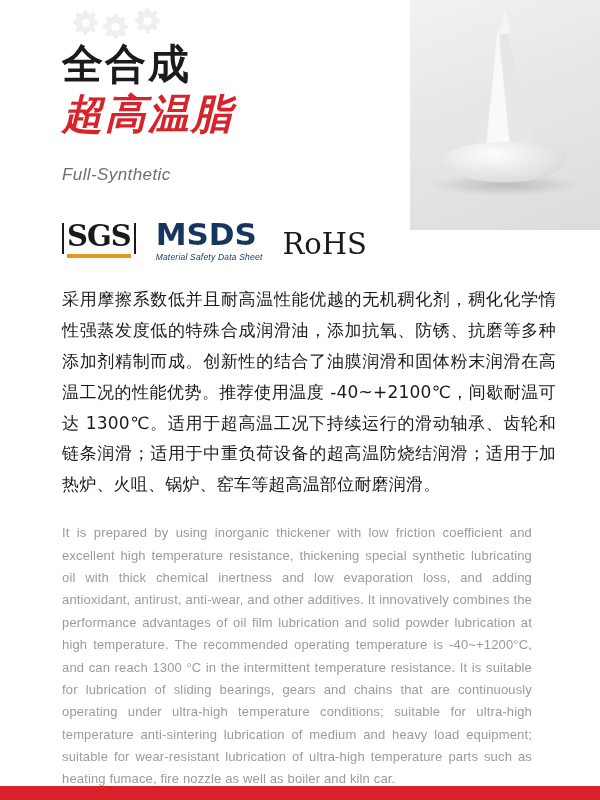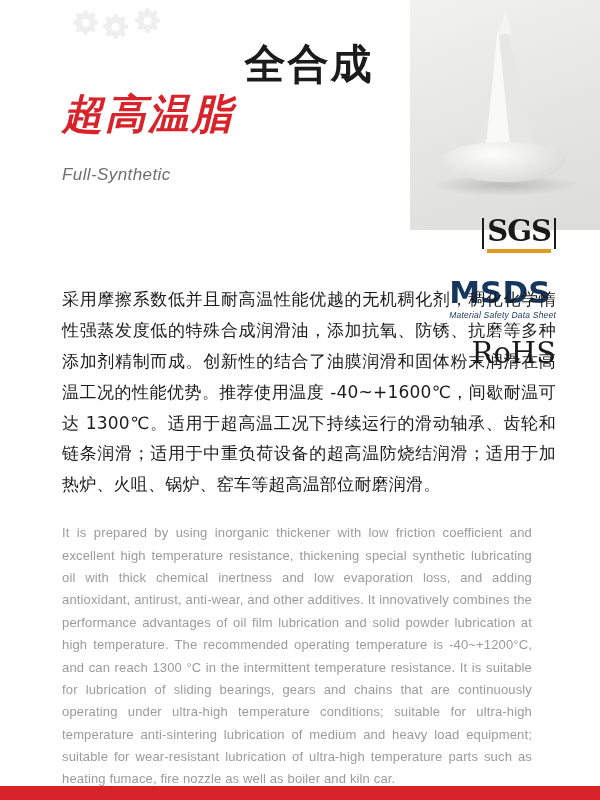--- a/index.html
+++ b/index.html
@@ -100,21 +100,20 @@
   }
 
   .title-cn {
     margin-top: 42px;
     font-size: 41px;
     font-weight: bold;
     color: #1b1b1b;
     letter-spacing: 2px;
     line-height: 1.12;
     font-family: "DejaVu Sans", "Liberation Sans", sans-serif;
-    text-align: center;
   }
   .title-cn-red {
     font-size: 41px;
     font-weight: bold;
     color: #d8232a;
     letter-spacing: 2px;
     line-height: 1.18;
     margin-top: 2px;
     font-family: "DejaVu Sans", "Liberation Sans", sans-serif;
     font-style: italic;
@@ -129,21 +128,20 @@
     letter-spacing: 0.4px;
   }
 
   
   .certs {
     margin-top: 28px;
     display: flex;
     align-items: flex-end;
     gap: 20px;
     height: 46px;
-    flex-direction: column;
   }
   .sgs {
     display: inline-block;
     position: relative;
     padding: 1px 5px 4px 5px;
   }
   .sgs-text {
     font-family: "DejaVu Serif", "Liberation Serif", serif;
     font-weight: bold;
     font-size: 29px;
@@ -265,19 +263,19 @@
     </div>
 
     <div class="msds">
       <div class="msds-main">MSDS</div>
       <div class="msds-sub">Material Safety Data Sheet</div>
     </div>
 
     <div class="rohs">RoHS</div>
   </div>
 
-  <div class="body-cn">采用摩擦系数低并且耐高温性能优越的无机稠化剂，稠化化学惰性强蒸发度低的特殊合成润滑油，添加抗氧、防锈、抗磨等多种添加剂精制而成。创新性的结合了油膜润滑和固体粉末润滑在高温工况的性能优势。推荐使用温度 -40~+1600℃，间歇耐温可达 1300℃。适用于超高温工况下持续运行的滑动轴承、齿轮和链条润滑；适用于中重负荷设备的超高温防烧结润滑；适用于加热炉、火咀、锅炉、窑车等超高温部位耐磨润滑。</div>
+  <div class="body-cn">采用摩擦系数低并且耐高温性能优越的无机稠化剂，稠化化学惰性强蒸发度低的特殊合成润滑油，添加抗氧、防锈、抗磨等多种添加剂精制而成。创新性的结合了油膜润滑和固体粉末润滑在高温工况的性能优势。推荐使用温度 -40~+2100℃，间歇耐温可达 1300℃。适用于超高温工况下持续运行的滑动轴承、齿轮和链条润滑；适用于中重负荷设备的超高温防烧结润滑；适用于加热炉、火咀、锅炉、窑车等超高温部位耐磨润滑。</div>
 
   <div class="body-en">It is prepared by using inorganic thickener with low friction coefficient and excellent high temperature resistance, thickening special synthetic lubricating oil with thick chemical inertness and low evaporation loss, and adding antioxidant, antirust, anti-wear, and other additives. It innovatively combines the performance advantages of oil film lubrication and solid powder lubrication at high temperature. The recommended operating temperature is -40~+1200°C, and can reach 1300 °C in the intermittent temperature resistance. It is suitable for lubrication of sliding bearings, gears and chains that are continuously operating under ultra-high temperature conditions; suitable for ultra-high temperature anti-sintering lubrication of medium and heavy load equipment; suitable for wear-resistant lubrication of ultra-high temperature parts such as heating fumace, fire nozzle as well as boiler and kiln car.</div>
 
 </div>
 
 <div class="bottom-bar"></div>
 
 </body></html>

